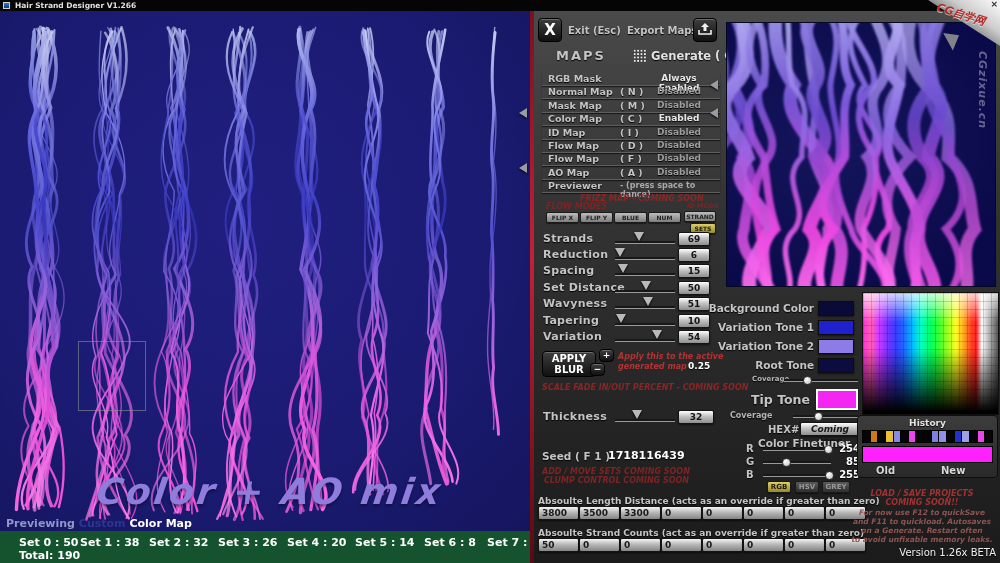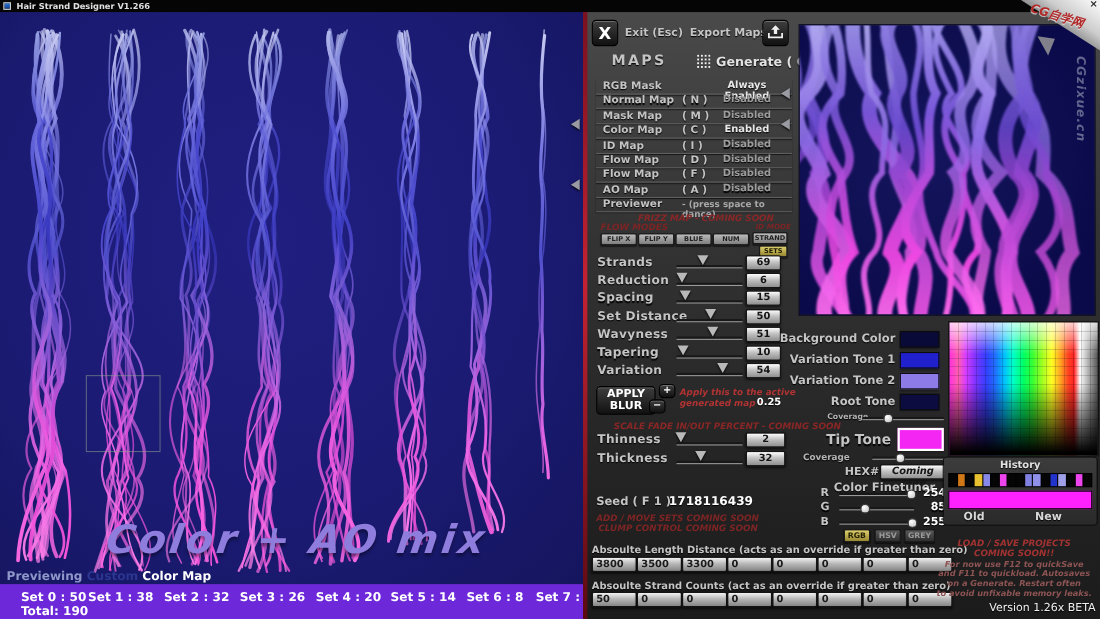--- a/index.html
+++ b/index.html
@@ -11,21 +11,21 @@
   #titlebar .apptitle{position:absolute;left:15px;top:1px;font-size:7.5px;font-weight:bold;color:#e0e0e0;}
   
   #canvas{position:absolute;left:0;top:11px;width:530px;height:520px;background:radial-gradient(ellipse at 45% 40%, #201f80 0%, #1b1b74 55%, #15155e 100%);overflow:hidden;}
   #hair-svg{position:absolute;left:0;top:0;}
   #caption{position:absolute;left:70px;top:460px;width:400px;text-align:center;font-size:36px;font-weight:bold;font-style:italic;color:#8f7ddd;letter-spacing:3px;transform:skewX(-8deg);text-shadow:0 2px 3px rgba(0,0,0,.4);}
   #selbox{position:absolute;left:78px;top:330px;width:66px;height:68px;border:1px solid rgba(140,160,140,.55);}
   #previewing{position:absolute;left:6px;top:506px;font-size:11px;font-weight:bold;}
   #previewing .p1{color:#8e97c8;} #previewing .p2{color:#2a3690;} #previewing .p3{color:#ffffff;}
   .canvas-arrow{position:absolute;width:0;height:0;border-top:5px solid transparent;border-bottom:5px solid transparent;border-right:8px solid #9a9aa2;filter:drop-shadow(0 1px 1px #000);}
   
-  #setsbar{position:absolute;left:0;top:531px;width:530px;height:32px;background:#6d28d9;color:#fff;}
+  #setsbar{position:absolute;left:0;top:531px;width:530px;height:32px;background:#14532d;color:#fff;}
   #setsbar .setlbl{position:absolute;top:5px;font-size:11px;font-weight:bold;white-space:nowrap;}
   #setsbar .total{position:absolute;left:19px;top:18px;font-size:11px;font-weight:bold;}
   
   #panel{position:absolute;left:530px;top:11px;width:470px;height:552px;background:linear-gradient(#4a4a4a,#343434 35%,#262626 70%,#1b1b1b 100%);overflow:hidden;}
   #redstrip{position:absolute;left:0;top:0;width:4px;height:552px;background:linear-gradient(#7a1020,#c22233 45%,#5a0a12);}
   .glabel{color:#c4c4c4;font-weight:bold;text-shadow:0 1px 1px #000;}
   .btn-dark{position:absolute;background:linear-gradient(#3e3e3e,#111);border:1px solid #000;border-radius:4px;color:#fff;text-align:center;box-shadow:inset 0 1px 0 rgba(255,255,255,.25);cursor:default;}
   .vbox{position:absolute;background:linear-gradient(#ffffff,#c2c2c2 45%,#8e8e8e);border:1px solid #141414;border-radius:2px;color:#151515;font-size:9px;font-weight:bold;text-align:center;line-height:12px;box-shadow:0 1px 2px rgba(0,0,0,.6);}
   .nbox{position:absolute;width:36px;height:12px;background:linear-gradient(#f4f4f4,#b8b8b8 45%,#858585);border:1px solid #141414;border-radius:2px;color:#1a1a1a;font-size:9px;font-weight:bold;line-height:12px;padding-left:3px;box-shadow:0 1px 2px rgba(0,0,0,.6);}
   .map-row{position:absolute;left:12px;width:178px;height:13px;border-bottom:1px solid #5e5e5e;box-shadow:0 1px 1px rgba(0,0,0,.55);}
@@ -336,29 +336,22 @@
 
     <div class="btn-dark" style="left:12px;top:340px;width:52px;height:23px;font-size:10px;font-weight:bold;line-height:11px;padding-top:1px;">
       <div>APPLY</div>
       <div>BLUR</div>
     </div>
     <div class="btn-dark" style="left:69px;top:338px;width:13px;height:11px;font-size:9px;font-weight:bold;line-height:11px;">+</div>
     <div class="btn-dark" style="left:60px;top:352px;width:13px;height:11px;font-size:9px;font-weight:bold;line-height:11px;">−</div>
     <span class="note-red" style="left:88px;top:341px;color:#b23333;">Apply this to the active</span>
     <span class="note-red" style="left:88px;top:351px;color:#b23333;">generated map :</span>
     <span style="position:absolute;left:148px;top:350px;font-size:9px;font-weight:bold;color:#fff;text-shadow:0 1px 1px #000;margin-left:10px;">0.25</span>
-    <span class="note-red" style="left:12px;top:372px;margin-left:16px;">SCALE FADE IN/OUT PERCENT - COMING SOON</span>
-
-    <div class="srow" style="top:382px">
-      <span class="sl glabel">Thinness</span>
-      <div class="track" style="left:85px;top:9px;width:60px;">
-          <span class="thumb" style="left: 6%;"></span>
-        </div>
-      <span class="vbox" style="left:148px;top:0;width:34px;height:12px;">2</span>
-    </div>
+    <span class="note-red" style="left:12px;top:372px;">SCALE FADE IN/OUT PERCENT - COMING SOON</span>
+
     <div class="srow" style="top:399px">
       <span class="sl glabel">Thickness</span>
       <div class="track" style="left:85px;top:9px;width:60px;">
           <span class="thumb" style="left: 36%;"></span>
         </div>
       <span class="vbox" style="left:148px;top:0;width:34px;height:12px;">32</span>
     </div>
 
     <span class="glabel" style="position:absolute;left:12px;top:439px;font-size:10.5px;">Seed ( F 1 )</span>
     <span style="position:absolute;left:78px;top:438px;font-size:11px;font-weight:bold;color:#fff;text-shadow:0 1px 1px #000;">1718116439</span>

